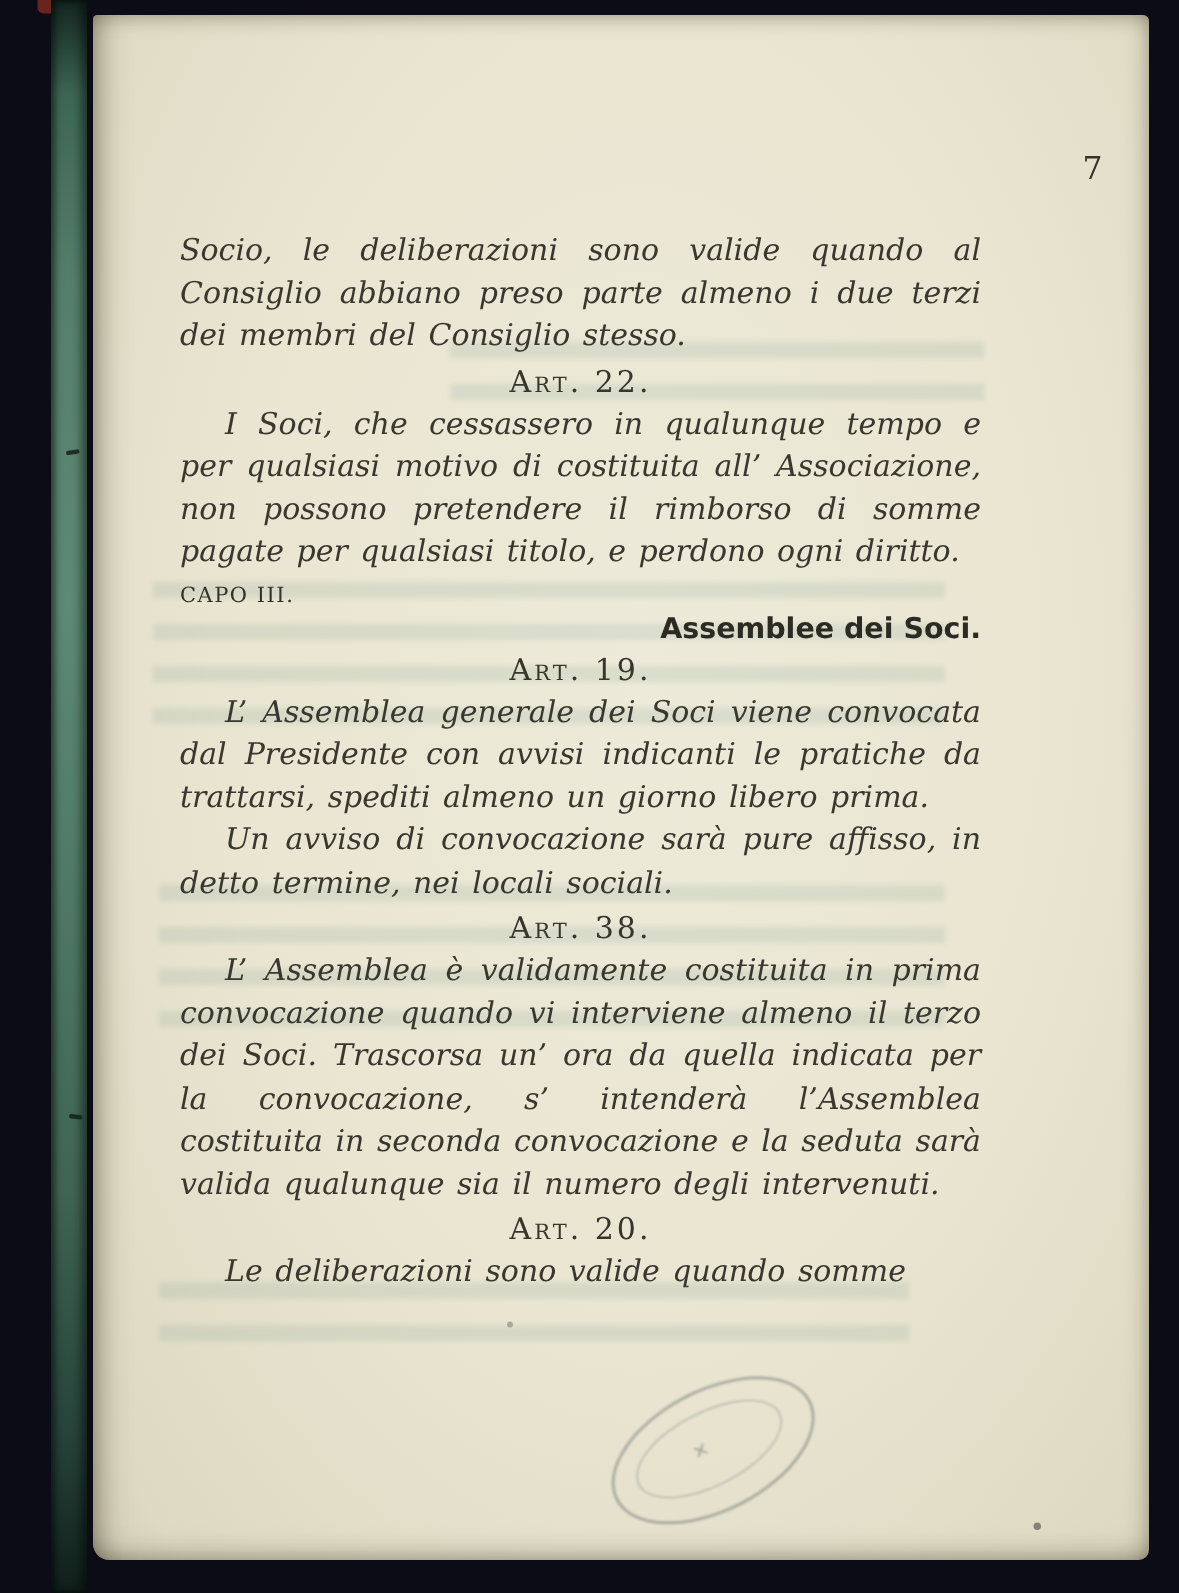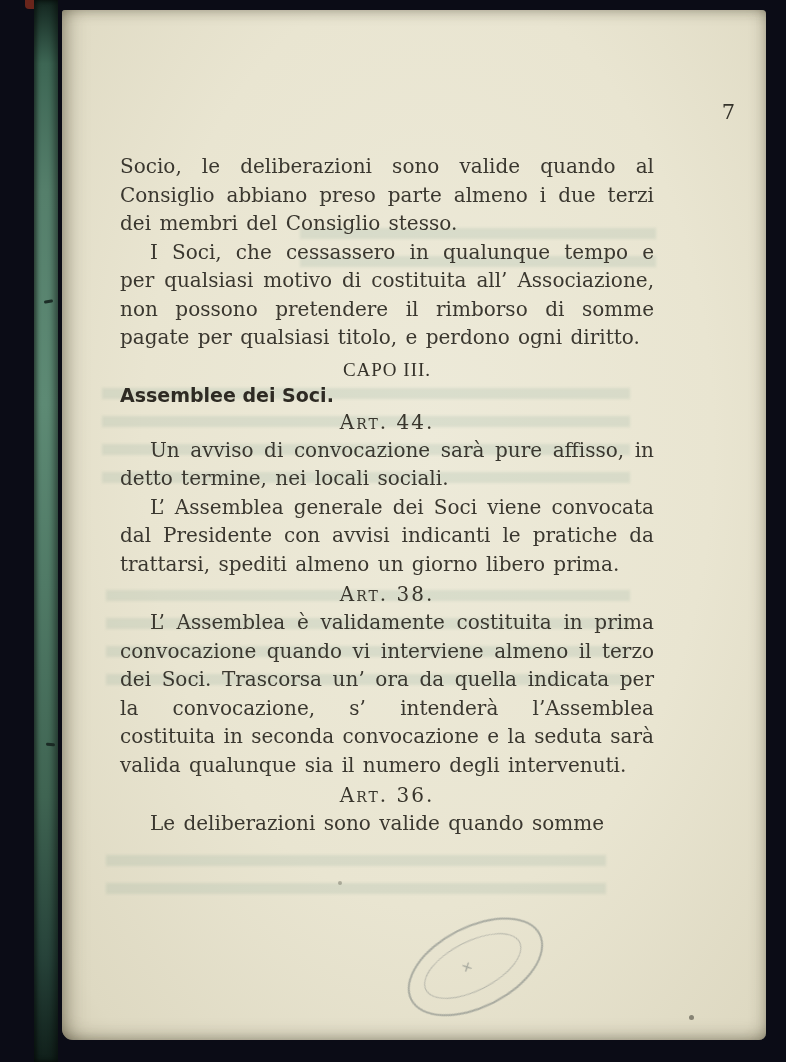--- a/index.html
+++ b/index.html
@@ -36,33 +36,34 @@
     color:#3a372f;
   }
   .page-number{
     position:absolute;top:90px;right:30px;
     font-size:21px;color:#35332b;letter-spacing:1px;
   }
   .para{
     font-size:20px;line-height:28.5px;margin:0;
     text-align:justify;word-spacing:2px;
     color:#3a372f;
+    font-style:italic;
   }
   .indent{text-indent:30px;}
   .art-heading{
     text-align:center;font-variant:small-caps;
     font-size:20px;letter-spacing:2px;
     margin:4px 0 2px;color:#38352c;
   }
   .capo-heading{
-    text-align:center;font-size:19px;letter-spacing:1px;
-    margin:7px 0 2px;color:#35322a;font-family:Liberation Serif, serif;
+    text-align:left;font-size:14px;letter-spacing:1px;
+    margin:7px 0 2px;color:#35322a;
   }
   .capo-subheading{
-    text-align:left;font-size:19px;
+    text-align:right;font-size:19px;
     font-family:"DejaVu Sans", sans-serif;font-weight:bold;
     margin:3px 0 3px;color:#2d2a23;
   }
   
   .ghost{
     position:absolute;
     background:repeating-linear-gradient(180deg,
       rgba(104,146,135,0.14) 0px, rgba(104,146,135,0.14) 11px,
       rgba(104,146,135,0.0) 11px, rgba(104,146,135,0.0) 28px);
     filter:blur(1.6px);
@@ -125,38 +126,39 @@
     <div class="ghost ghost2"></div>
     <div class="ghost ghost3"></div>
     <div class="ghost ghost4"></div>
 
     <div class="page-number">7</div>
 
     <div class="content">
 
       <p class="para">Socio, le deliberazioni sono valide quando al Consiglio abbiano preso parte almeno i due terzi dei membri del Consiglio stesso.</p>
 
+      <div class="art-heading">Art. 22.</div>
 
       <p class="para indent">I Soci, che cessassero in qualunque tempo e per qualsiasi motivo di costituita all’ Associazione, non possono pretendere il rimborso di somme pagate per qualsiasi titolo, e perdono ogni diritto.</p>
 
       <div class="capo-heading">CAPO III.</div>
 
       <div class="capo-subheading">Assemblee dei Soci.</div>
 
-      <div class="art-heading">Art. 44.</div>
+      <div class="art-heading">Art. 19.</div>
+
+      <p class="para indent">L’ Assemblea generale dei Soci viene convocata dal Presidente con avvisi indicanti le pratiche da trattarsi, spediti almeno un giorno libero prima.</p>
 
       <p class="para indent">Un avviso di convocazione sarà pure affisso, in detto termine, nei locali sociali.</p>
-
-      <p class="para indent">L’ Assemblea generale dei Soci viene convocata dal Presidente con avvisi indicanti le pratiche da trattarsi, spediti almeno un giorno libero prima.</p>
 
       <div class="art-heading">Art. 38.</div>
 
       <p class="para indent">L’ Assemblea è validamente costituita in prima convocazione quando vi interviene almeno il terzo dei Soci. Trascorsa un’ ora da quella indicata per la convocazione, s’ intenderà l’Assemblea costituita in seconda convocazione e la seduta sarà valida qualunque sia il numero degli intervenuti.</p>
 
-      <div class="art-heading">Art. 36.</div>
+      <div class="art-heading">Art. 20.</div>
 
       <p class="para indent">Le deliberazioni sono valide quando somme</p>
 
     </div>
 
     <div class="speck speck2"></div>
     <div class="speck speck1"></div>
 
     <div class="stamp">
       <div class="outer"></div>

